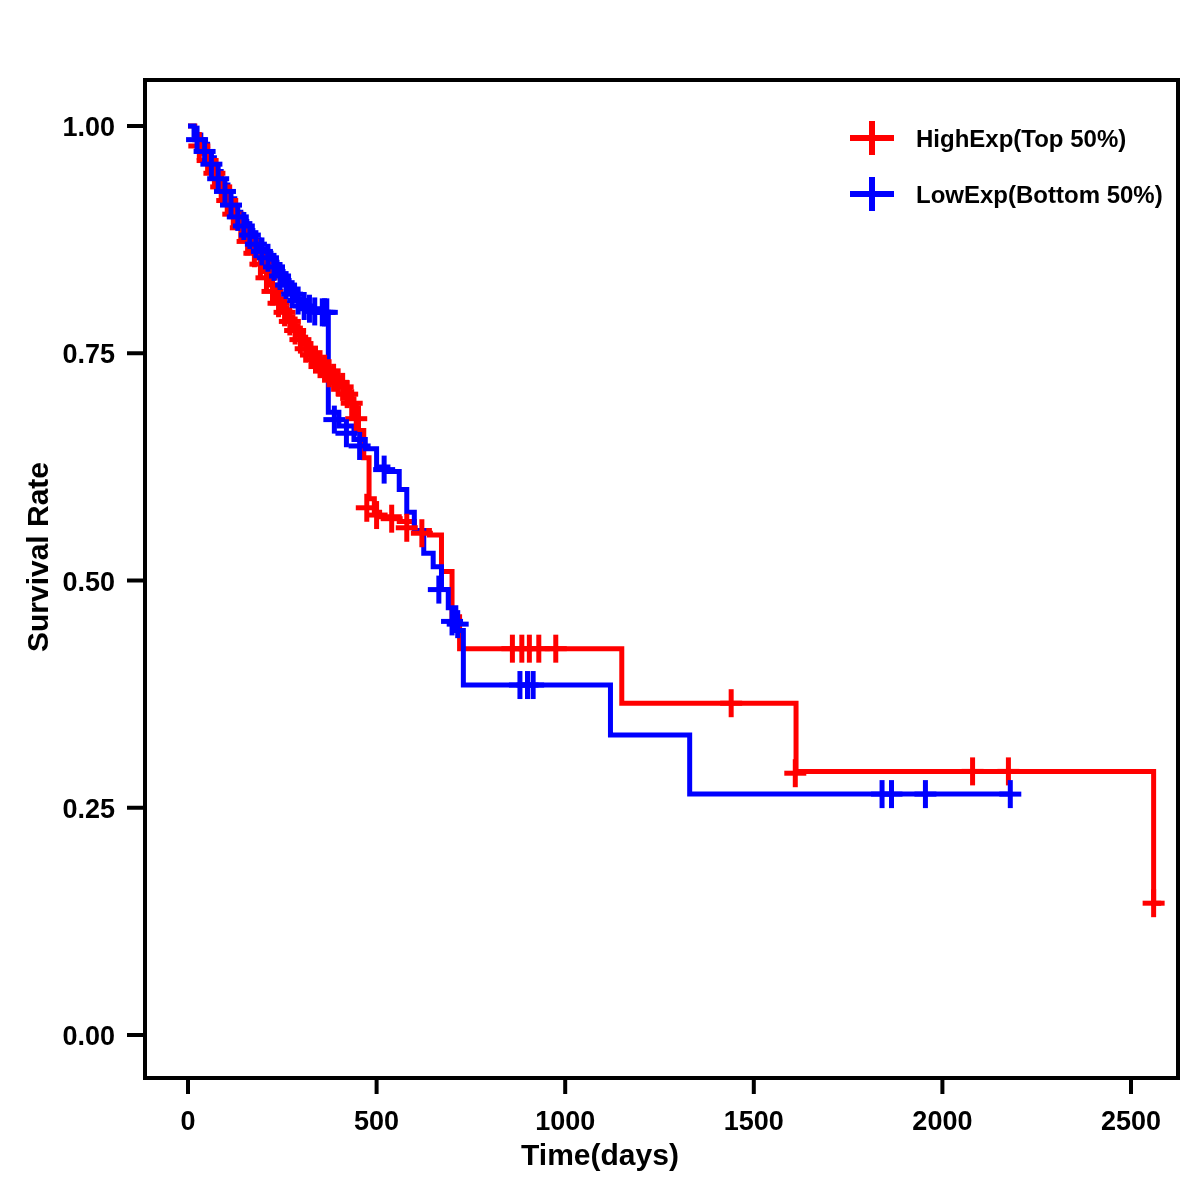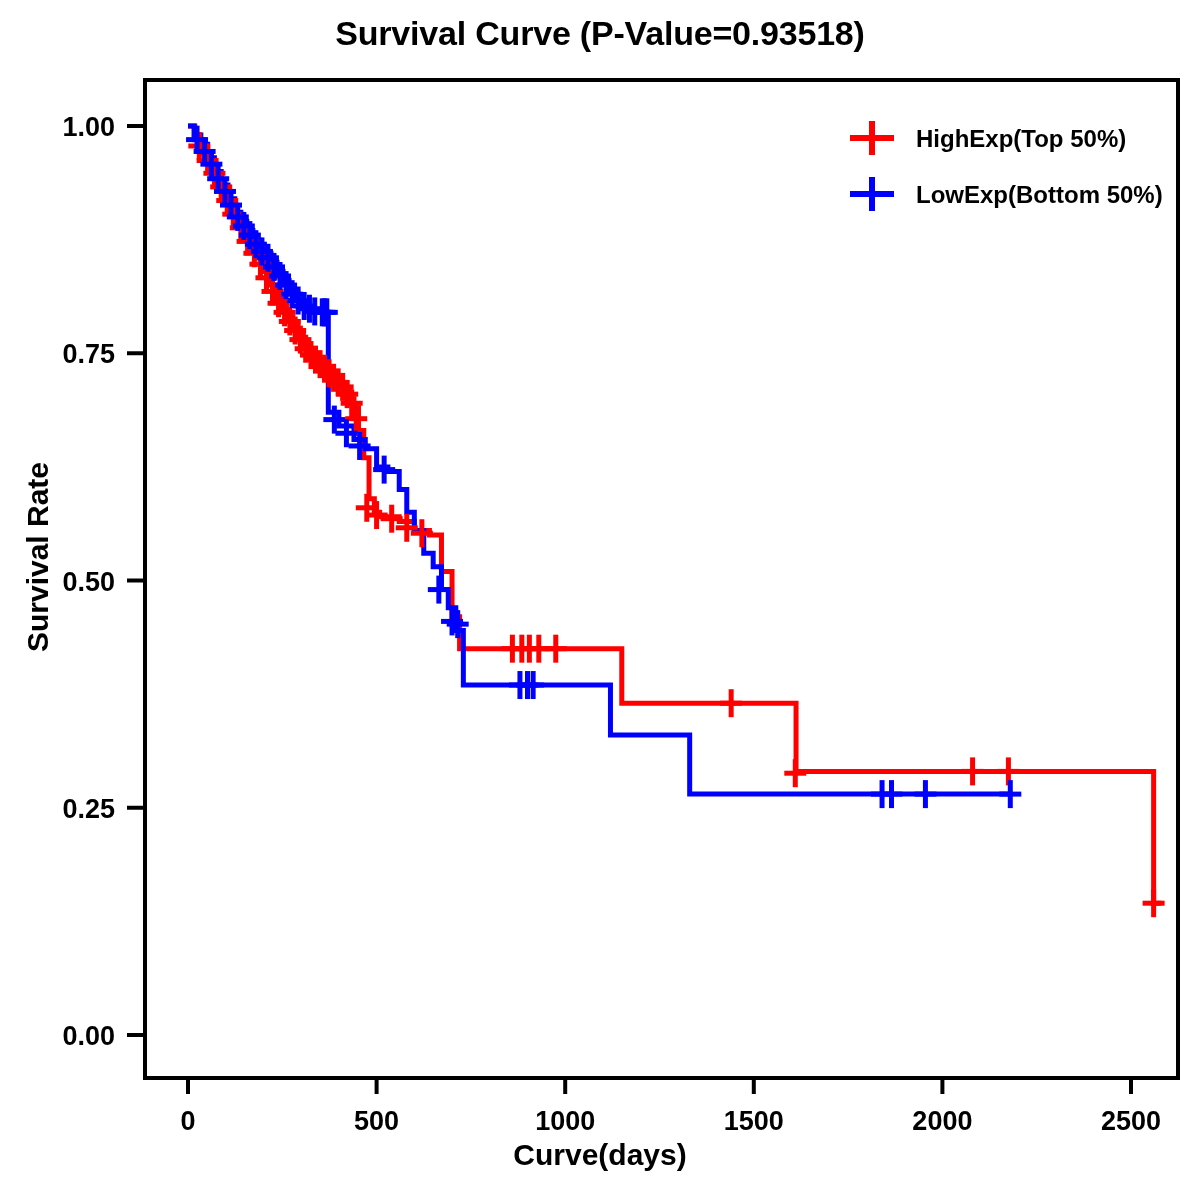--- a/index.html
+++ b/index.html
@@ -21,24 +21,23 @@
   }
   #plot-svg{position:absolute;left:0;top:0;}
   .tick-label{font-size:27px;font-weight:bold;fill:#000;font-family:"Liberation Sans",sans-serif;}
   .legend-label{font-size:24px;font-weight:bold;fill:#000;font-family:"Liberation Sans",sans-serif;}
 </style>
 </head>
 <body>
 
 <div id="root">
 
-  <div id="chart-title">Survival Curve (P-Value=0.93518)</div>
 
   <div id="ylabel">Survival Rate</div>
-  <div id="xlabel">Curve(days)</div>
+  <div id="xlabel">Time(days)</div>
 
   <svg id="plot-svg" width="1200" height="1200">
     <g id="frame-group">
         <rect x="145" y="80" width="1033" height="998" fill="none" stroke="#000000" stroke-width="4"></rect>
       </g>
     <g id="ticks-group">
         <line x1="188" y1="1078" x2="188" y2="1094" stroke="#000000" stroke-width="4"></line>
         <line x1="376.6" y1="1078" x2="376.6" y2="1094" stroke="#000000" stroke-width="4"></line>
         <line x1="565.2" y1="1078" x2="565.2" y2="1094" stroke="#000000" stroke-width="4"></line>
         <line x1="753.8" y1="1078" x2="753.8" y2="1094" stroke="#000000" stroke-width="4"></line>

